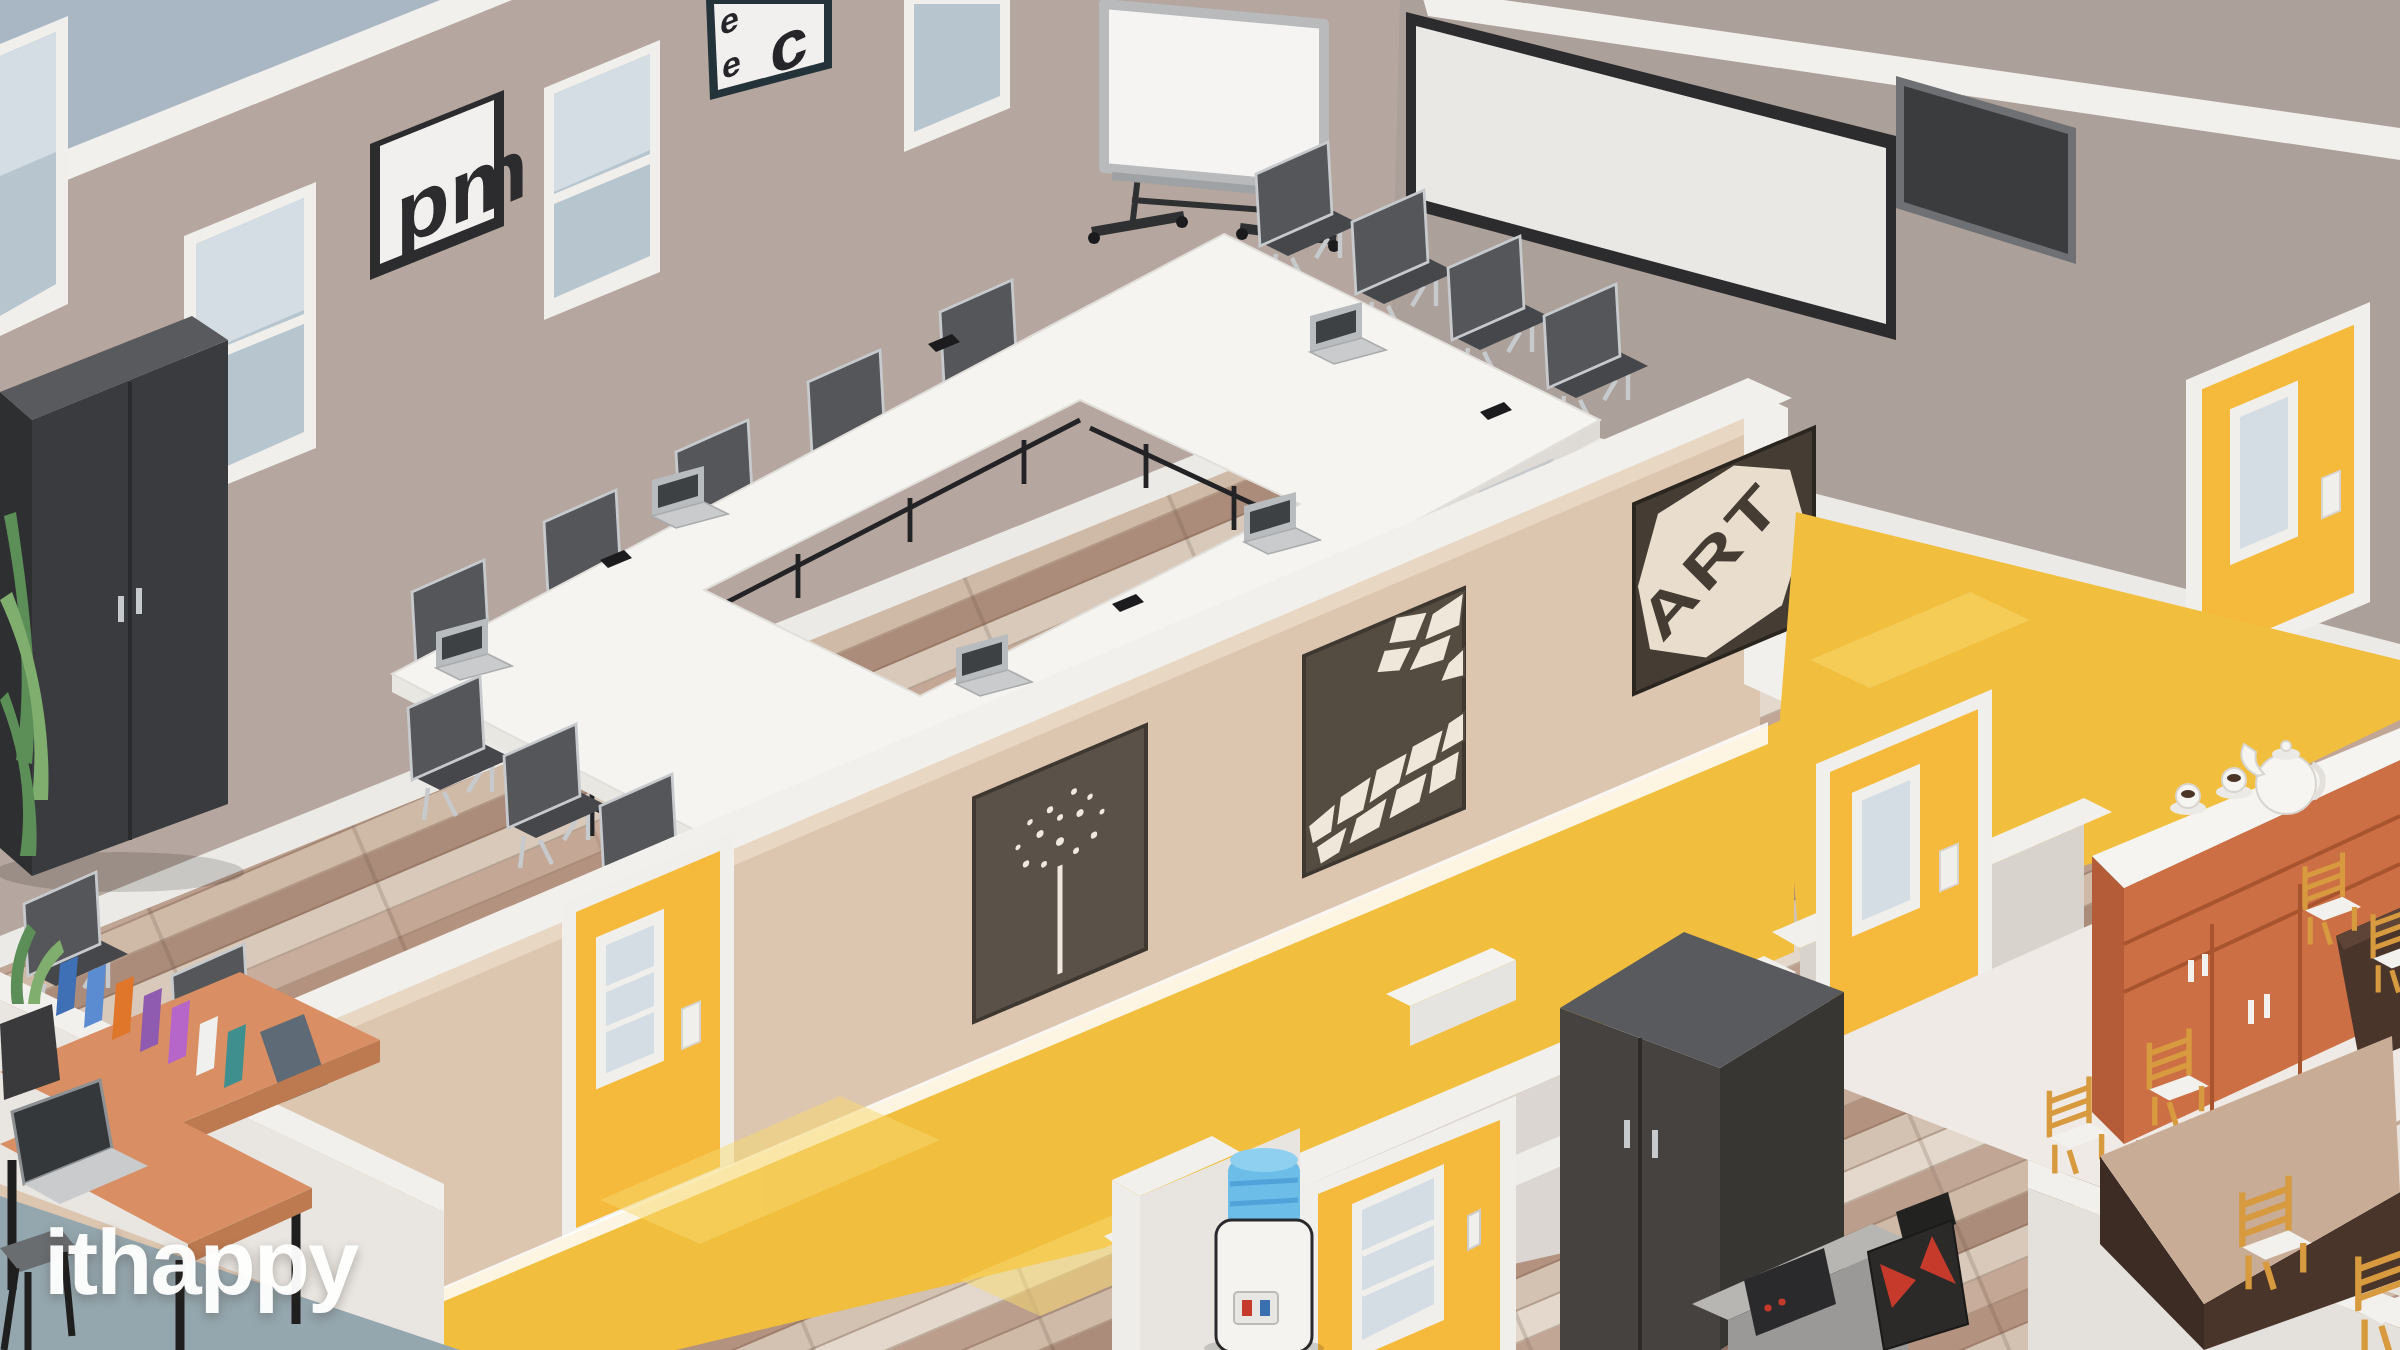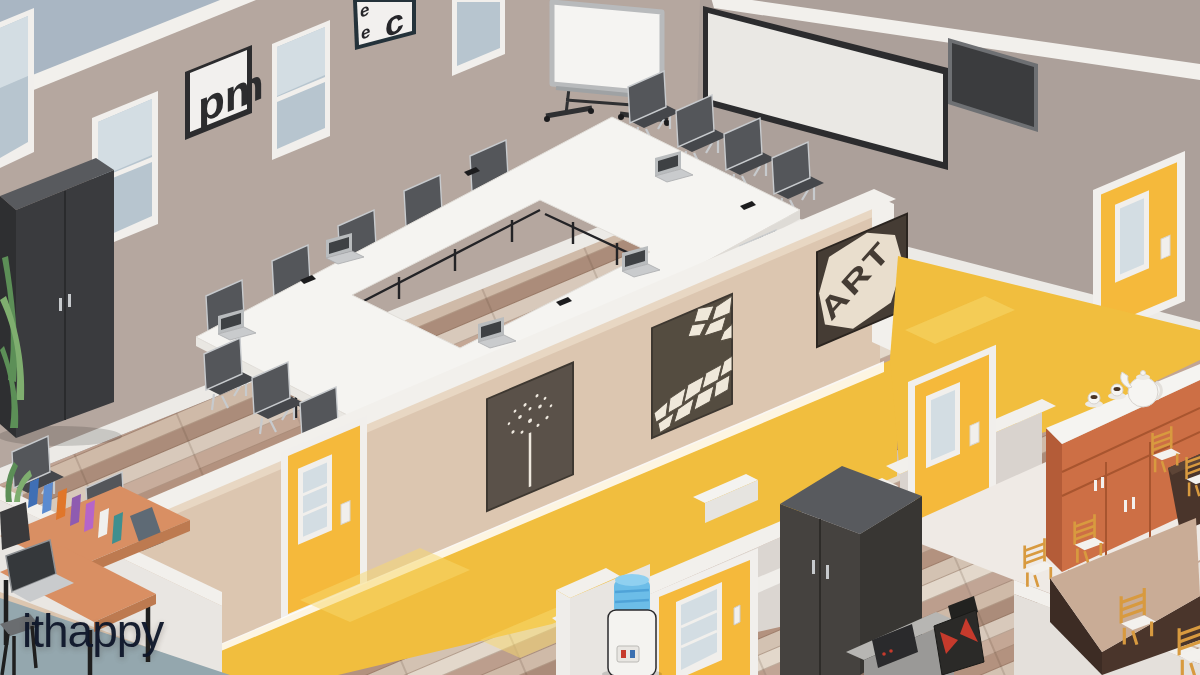--- a/index.html
+++ b/index.html
@@ -1,20 +1,20 @@
 <!DOCTYPE html>
 <html style="--sky: #a9b6c3; --wallA: #b5a79f; --wallB: #aca09a; --wallTan: #dcc6b0; --wallTanHi: #e8d7c3; --cap: #f2f0ec; --baseWhite: #eceae6; --floorBase: #cfbcae; --yellowFloor: #f1be3e; --yellowHi: #f8d96e; --door: #f5b93b; --frame: #f1efec; --tableTop: #f5f4f1; --tableEdge: #dedbd6; --chair: #54565a; --chairSeat: #45474b; --metal: #c7cacd; --black: #232326; --ward: #3a3b3e; --wardTop: #585a5e; --ward2: #45423f; --ward2Side: #383633; --poster: #5a5149; --artBg: #453c34; --artCream: #e9decd; --screen: #eae8e4; --screenBd: #2c2c2e; --glass: #b7c5cf; --glassHi: #d3dde3; --tvBd: #6e7073; --tv: #3b3c3e; --cab: #cd6f45; --cabDark: #b45c38; --deskOr: #d98f63; --deskOrDark: #bd7a50; --offFloor: #94a7ae; --kFloor: #efeae5; --wood: #4a352b; --woodTop: #c9ac96; --gold: #d89a3f; --plant: #5c8f57; --plantHi: #7fae6f; --bottle: #6cbde8; --red: #c63a2c; --blue: #3a6fb0; --lap: #c9cbcd; --lapScr: #3e4144;"><head>
 <meta charset="utf-8">
 <style>
   html,body{margin:0;padding:0;background:#888;}
   .stage{position:relative;width:1200px;height:675px;overflow:hidden;
          font-family:"Liberation Sans",sans-serif;}
   .stage svg{position:absolute;left:0;top:0;display:block;}
-  .watermark{position:absolute;left:22px;top:604px;font-size:46px;font-weight:400;
-             letter-spacing:-1px;color:#0f172a;opacity:.96;
+  .watermark{position:absolute;left:22px;top:604px;font-size:46px;font-weight:700;
+             letter-spacing:-1px;color:#ffffff;opacity:.96;
              text-shadow:0 2px 6px rgba(60,50,40,.35);}
   text{font-family:"Liberation Sans",sans-serif;}
 </style>
 </head>
 <body>
 
 <div class="stage">
 <svg width="1200" height="675" viewBox="0 0 1200 675">
   <defs>
     <pattern id="planks" width="220" height="120" patternUnits="userSpaceOnUse" patternTransform="rotate(-23)">

